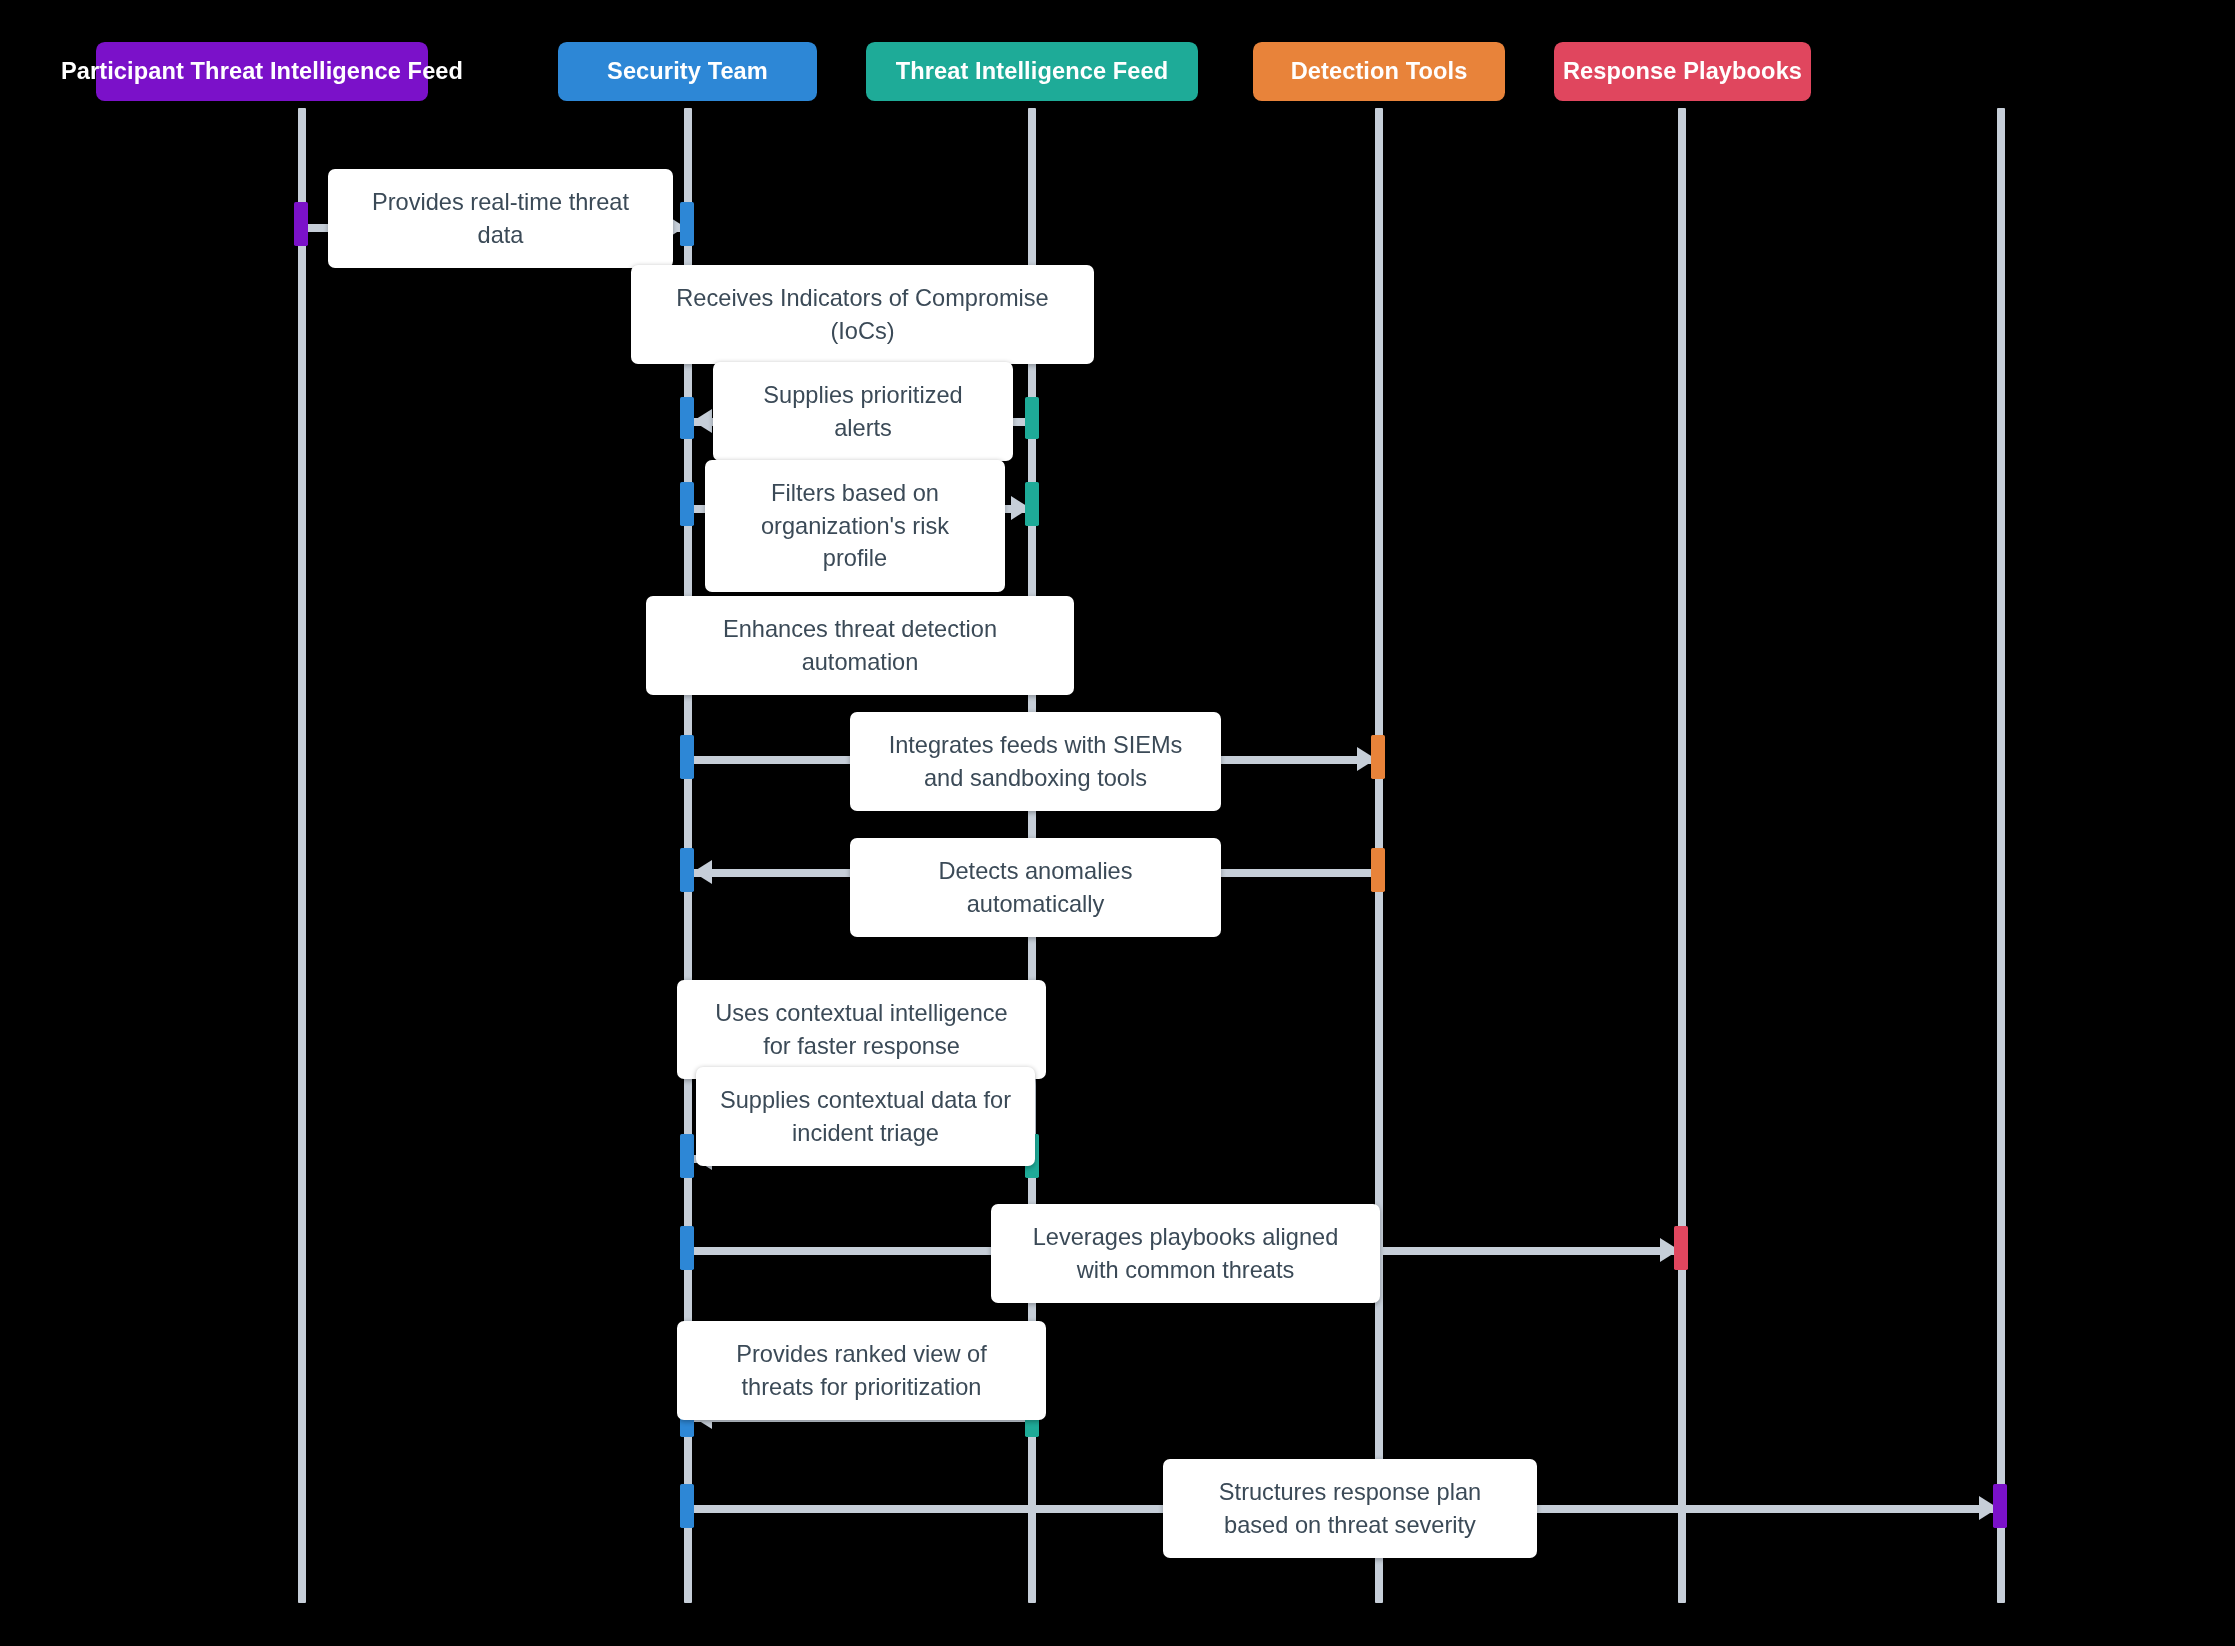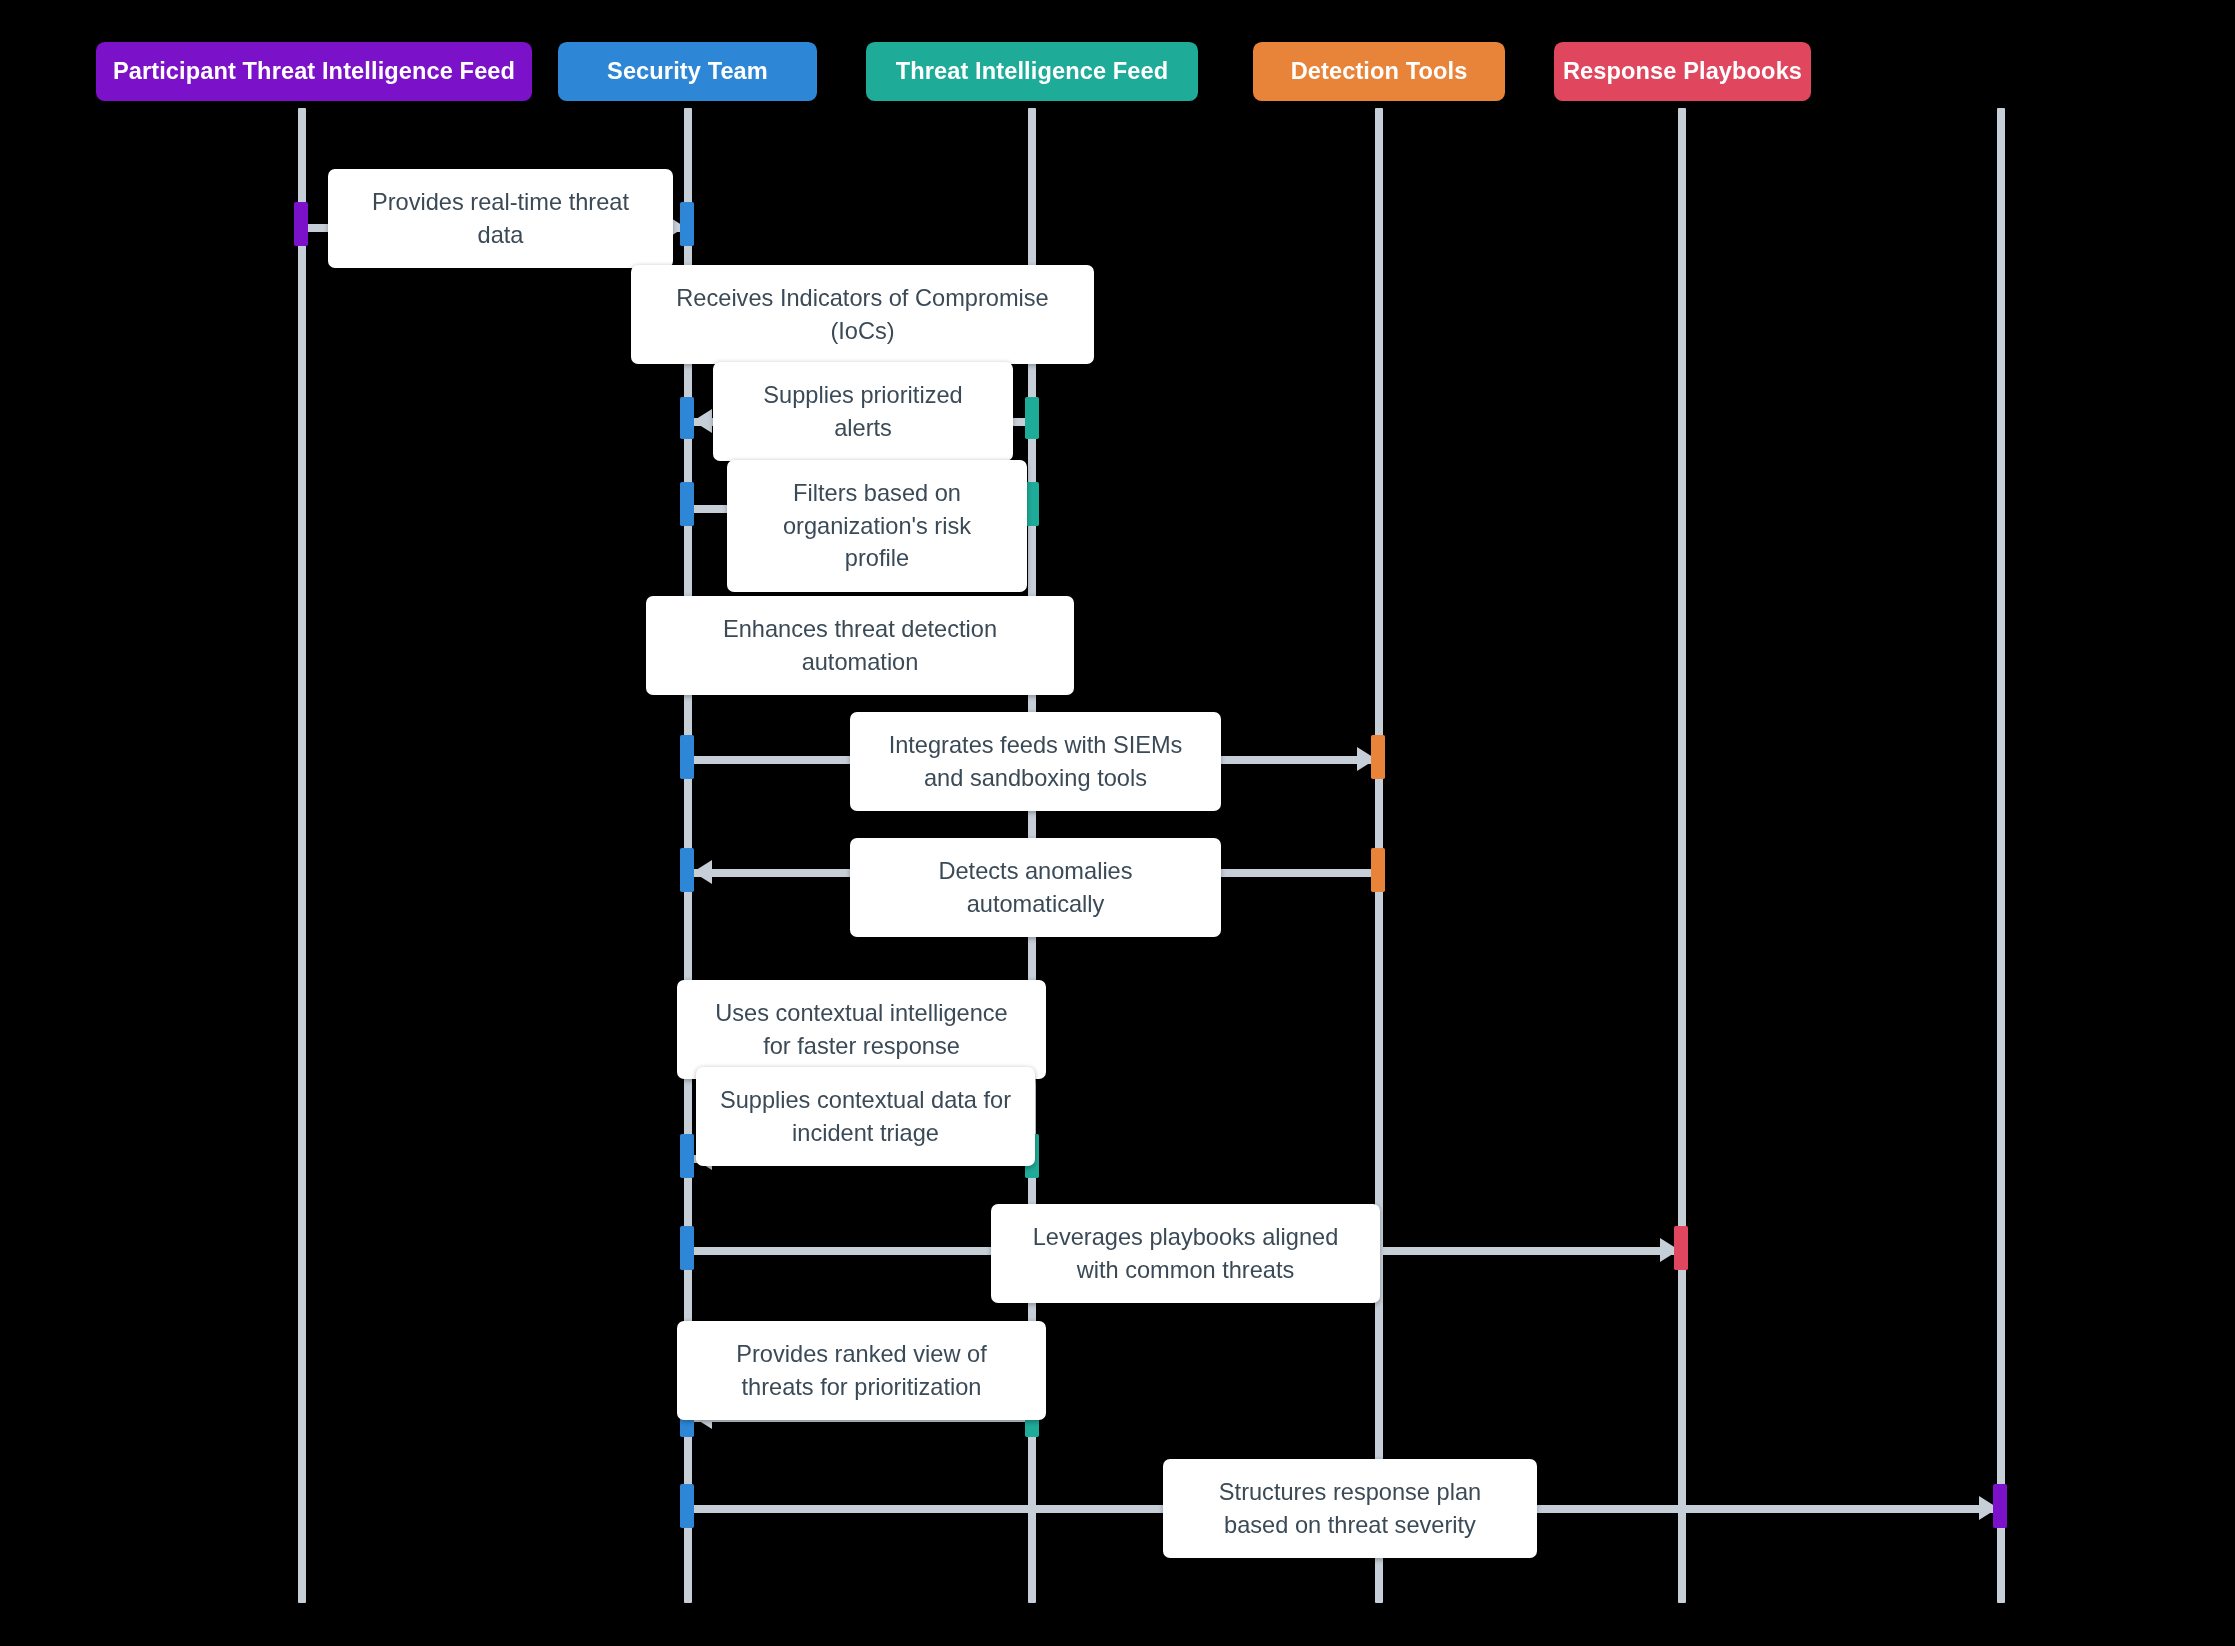--- a/index.html
+++ b/index.html
@@ -174,30 +174,30 @@
     <div class="activation" style="left: 1025px; top: 1134px; height: 44px; background: rgb(30, 171, 152);"></div>
     <div class="activation" style="left: 680px; top: 1226px; height: 44px; background: rgb(45, 135, 214);"></div>
     <div class="activation" style="left: 1674px; top: 1226px; height: 44px; background: rgb(224, 70, 94);"></div>
     <div class="activation" style="left: 680px; top: 1393px; height: 44px; background: rgb(45, 135, 214);"></div>
     <div class="activation" style="left: 1025px; top: 1393px; height: 44px; background: rgb(30, 171, 152);"></div>
     <div class="activation" style="left: 680px; top: 1484px; height: 44px; background: rgb(45, 135, 214);"></div>
     <div class="activation" style="left: 1993px; top: 1484px; height: 44px; background: rgb(123, 17, 201);"></div>
     <div class="msg-label" style="left: 328px; width: 345px; top: 169px; min-height: 54px;">Provides real-time threat data</div>
     <div class="msg-label" style="left: 631px; width: 463px; top: 265px; min-height: 54px;">Receives Indicators of Compromise (IoCs)</div>
     <div class="msg-label" style="left: 713px; width: 300px; top: 362px; min-height: 54px;">Supplies prioritized alerts</div>
-    <div class="msg-label" style="left: 727px; width: 300px; top: 460px; min-height: 91px;">Filters based on organization's risk profile</div>
+    <div class="msg-label" style="left: 705px; width: 300px; top: 460px; min-height: 91px;">Filters based on organization's risk profile</div>
     <div class="msg-label" style="left: 646px; width: 428px; top: 596px; min-height: 54px;">Enhances threat detection automation</div>
     <div class="msg-label" style="left: 850px; width: 371px; top: 712px; min-height: 91px;">Integrates feeds with SIEMs and sandboxing tools</div>
     <div class="msg-label" style="left: 850px; width: 371px; top: 838px; min-height: 54px;">Detects anomalies automatically</div>
     <div class="msg-label" style="left: 677px; width: 369px; top: 980px; min-height: 91px;">Uses contextual intelligence for faster response</div>
     <div class="msg-label" style="left: 696px; width: 339px; top: 1067px; min-height: 91px;">Supplies contextual data for incident triage</div>
     <div class="msg-label" style="left: 991px; width: 389px; top: 1204px; min-height: 91px;">Leverages playbooks aligned with common threats</div>
     <div class="msg-label" style="left: 677px; width: 369px; top: 1321px; min-height: 91px;">Provides ranked view of threats for prioritization</div>
     <div class="msg-label" style="left: 1163px; width: 374px; top: 1459px; min-height: 91px;">Structures response plan based on threat severity</div>
-    <div class="participant-box" style="left: 96px; width: 436px; top: 42px; background: rgb(123, 17, 201);">
+    <div class="participant-box" style="left: 96px; width: 332px; top: 42px; background: rgb(123, 17, 201);">
       <span class="participant-label">Participant Threat Intelligence Feed</span>
     </div>
     <div class="participant-box" style="left: 558px; width: 259px; top: 42px; background: rgb(45, 135, 214);">
       <span class="participant-label">Security Team</span>
     </div>
     <div class="participant-box" style="left: 866px; width: 332px; top: 42px; background: rgb(30, 171, 152);">
       <span class="participant-label">Threat Intelligence Feed</span>
     </div>
     <div class="participant-box" style="left: 1253px; width: 252px; top: 42px; background: rgb(232, 131, 58);">
       <span class="participant-label">Detection Tools</span>

